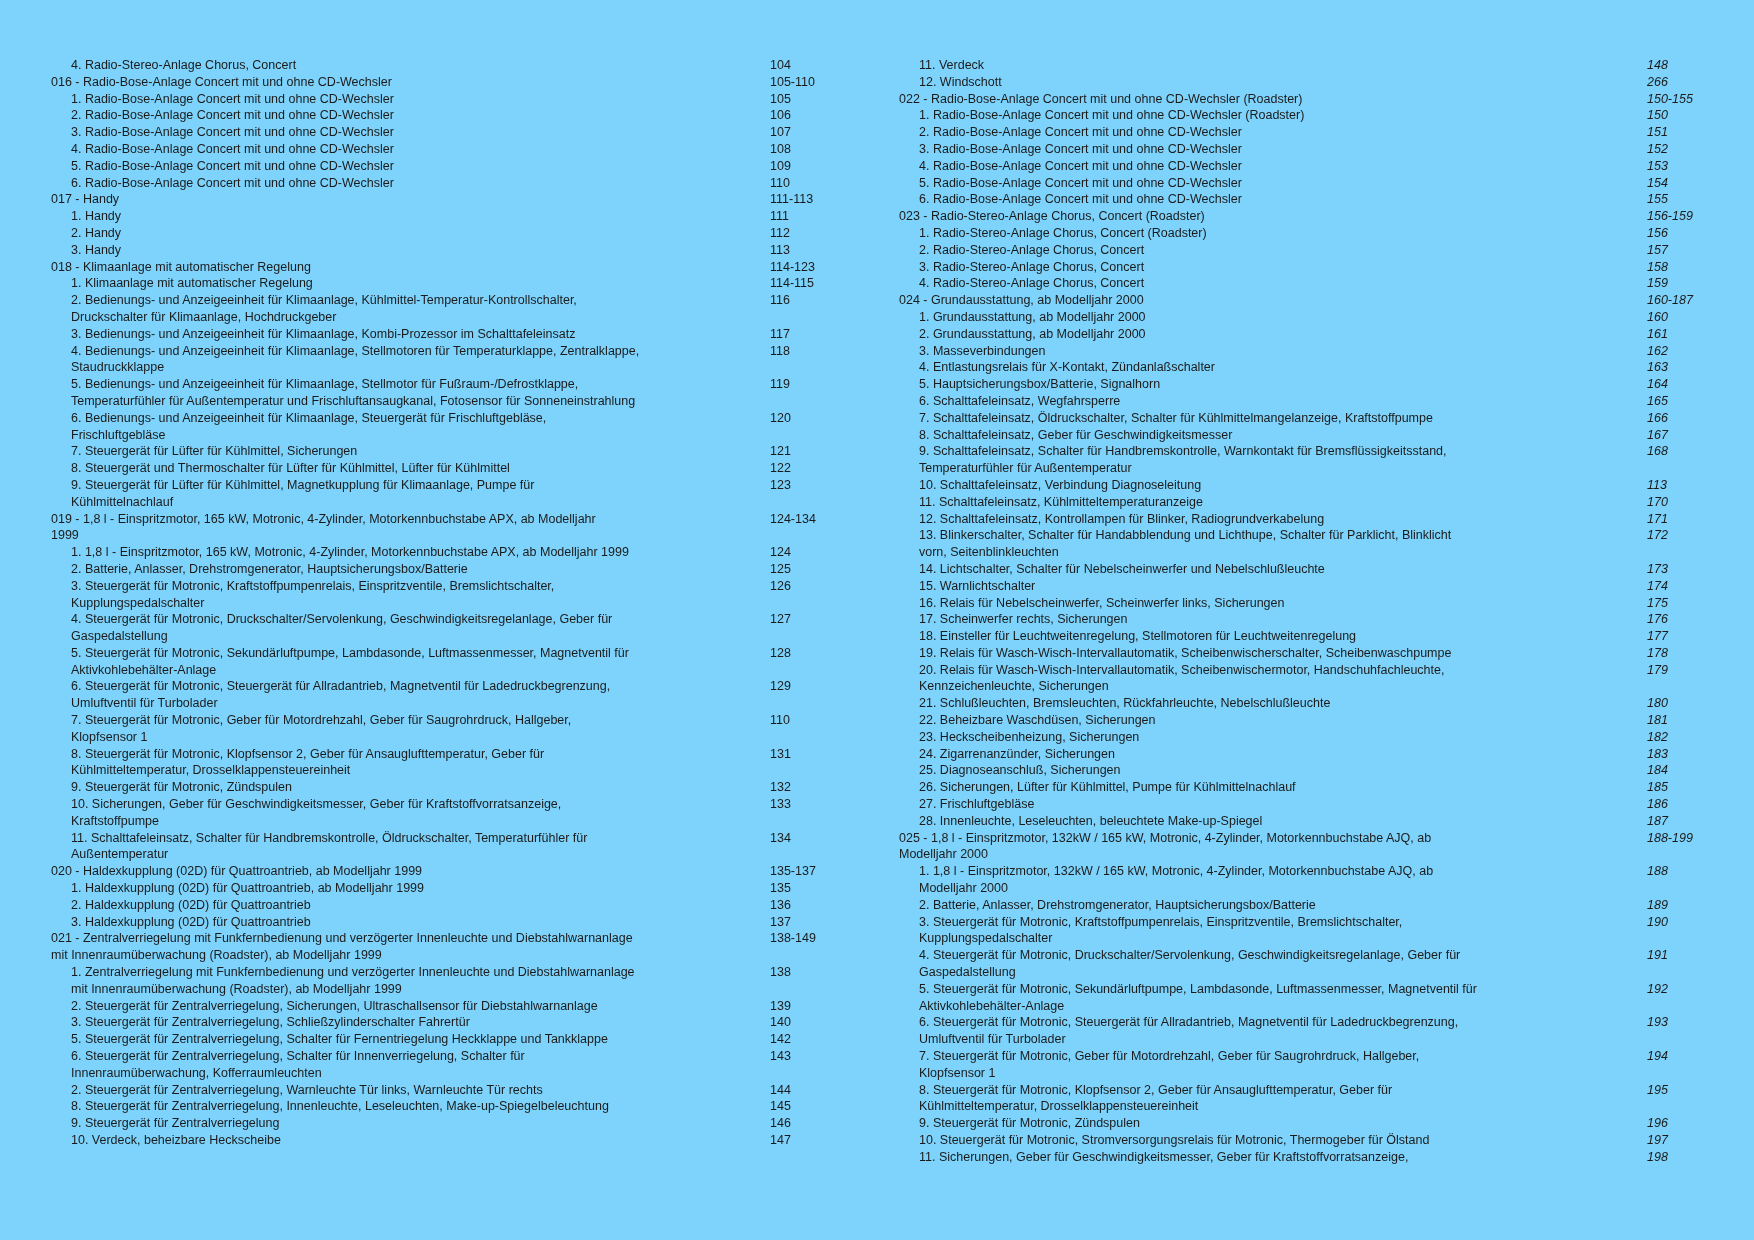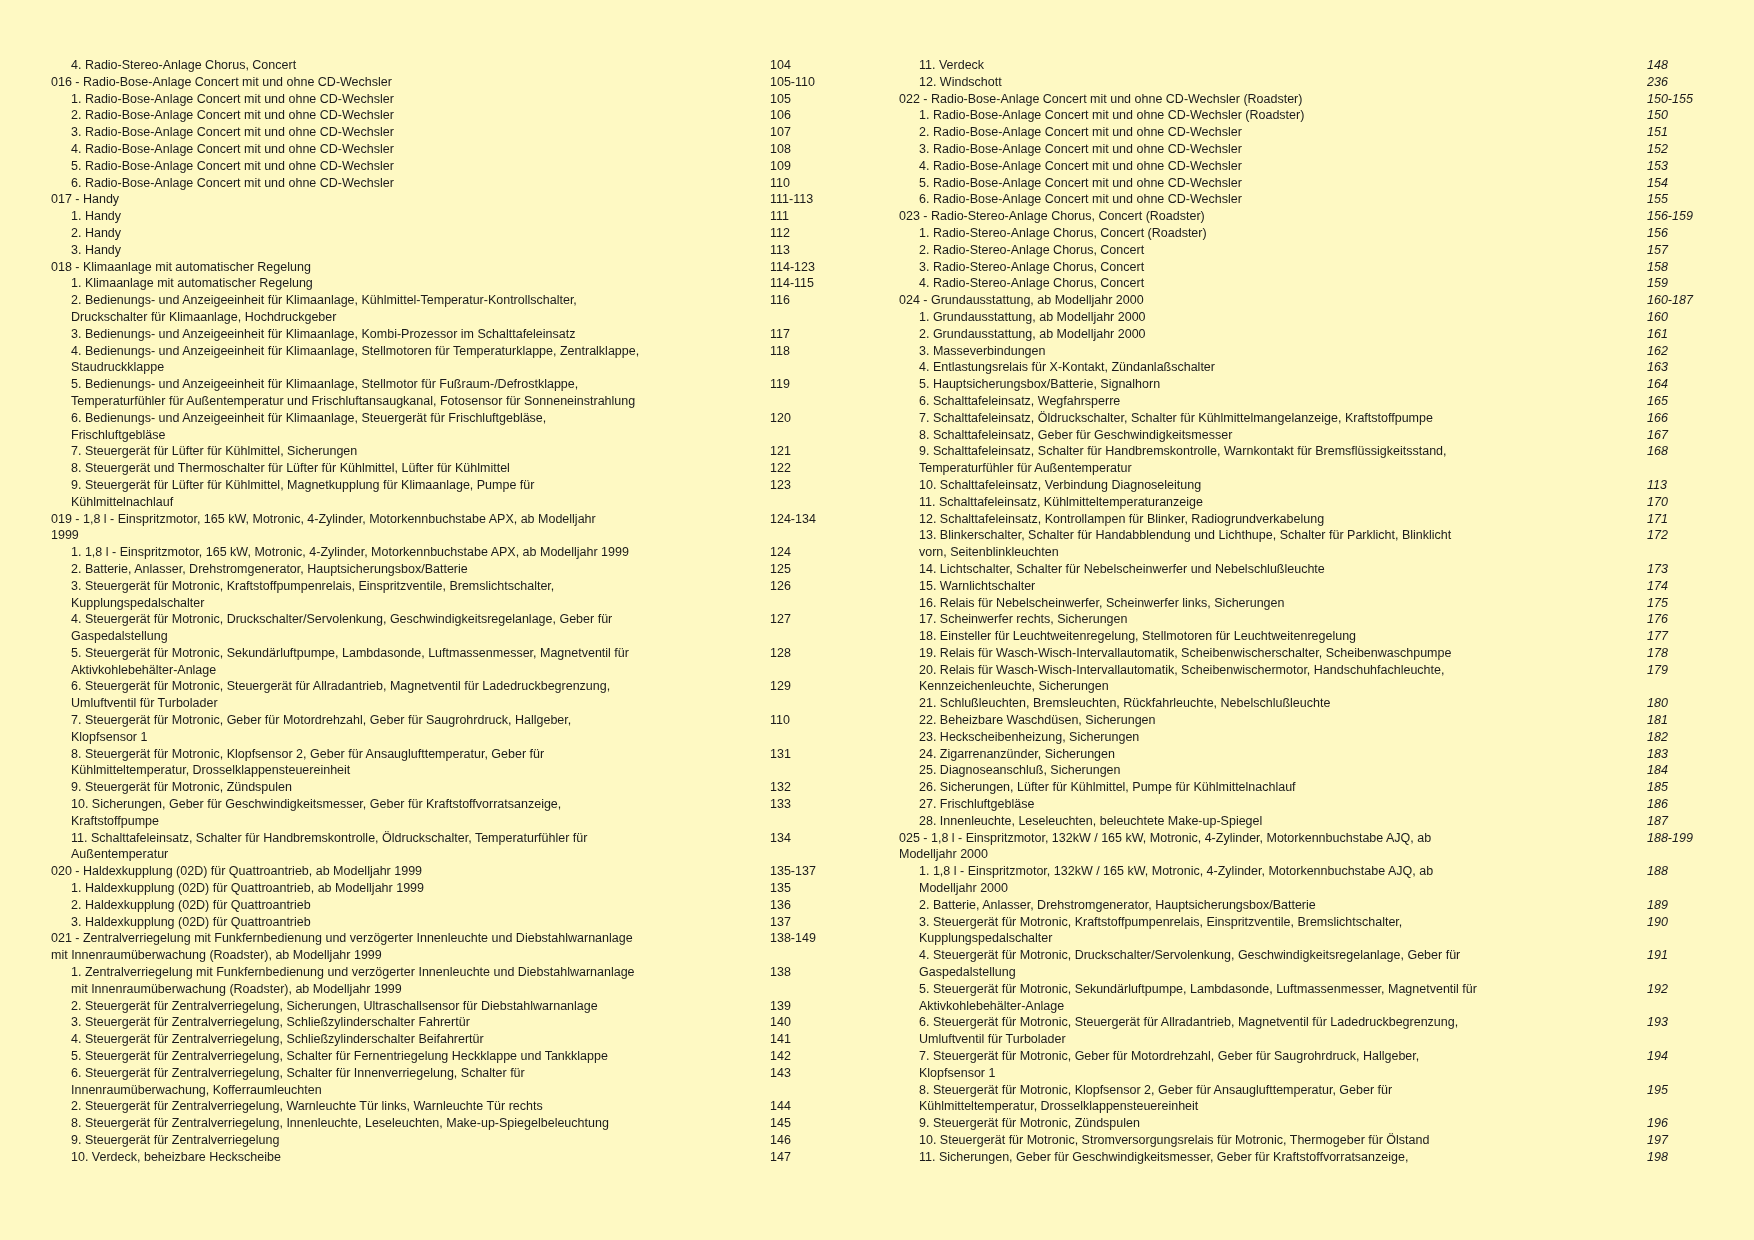--- a/index.html
+++ b/index.html
@@ -11,21 +11,21 @@
     overflow: hidden;
     font-family: "Liberation Sans", sans-serif;
     font-size: 12.5px;
     line-height: 16.8px;
     color: #1b1b1b;
   }
   .page {
     position: relative;
     width: 1754px;
     height: 1240px;
-    background: #fef9c3;
+    background: #7dd3fc;
   }
   .col { position: absolute; top: 57px; }
   .col-left  { left: 51px;  width: 800px; }
   .col-right { left: 899px; width: 835px; }
   .entry { position: relative; }
   .txt { white-space: pre-wrap; max-width: 712px; }
   .col-right .txt { max-width: 740px; }
   .lvl1 .txt { padding-left: 20px; }
   .num { position: absolute; top: 0; white-space: nowrap; }
   .col-left  .num { left: 719px; }
@@ -214,24 +214,20 @@
       </div>
       <div class="entry lvl1">
         <div class="txt">2. Steuergerät für Zentralverriegelung, Sicherungen, Ultraschallsensor für Diebstahlwarnanlage</div>
         <div class="num">139</div>
       </div>
       <div class="entry lvl1">
         <div class="txt">3. Steuergerät für Zentralverriegelung, Schließzylinderschalter Fahrertür</div>
         <div class="num">140</div>
       </div>
       <div class="entry lvl1">
-        <div class="txt">4. Steuergerät für Zentralverriegelung, Schließzylinderschalter Beifahrertür</div>
-        <div class="num">141</div>
-      </div>
-      <div class="entry lvl1">
         <div class="txt">5. Steuergerät für Zentralverriegelung, Schalter für Fernentriegelung Heckklappe und Tankklappe</div>
         <div class="num">142</div>
       </div>
       <div class="entry lvl1">
         <div class="txt">6. Steuergerät für Zentralverriegelung, Schalter für Innenverriegelung, Schalter für
 Innenraumüberwachung, Kofferraumleuchten</div>
         <div class="num">143</div>
       </div>
       <div class="entry lvl1">
         <div class="txt">2. Steuergerät für Zentralverriegelung, Warnleuchte Tür links, Warnleuchte Tür rechts</div>
@@ -250,21 +246,21 @@
         <div class="num">147</div>
       </div>
     </div>
   <div class="col col-right">
       <div class="entry lvl1">
         <div class="txt">11. Verdeck</div>
         <div class="num">148</div>
       </div>
       <div class="entry lvl1">
         <div class="txt">12. Windschott</div>
-        <div class="num">236</div>
+        <div class="num">266</div>
       </div>
       <div class="entry lvl0">
         <div class="txt">022 - Radio-Bose-Anlage Concert mit und ohne CD-Wechsler (Roadster)</div>
         <div class="num">150-155</div>
       </div>
       <div class="entry lvl1">
         <div class="txt">1. Radio-Bose-Anlage Concert mit und ohne CD-Wechsler (Roadster)</div>
         <div class="num">150</div>
       </div>
       <div class="entry lvl1">

